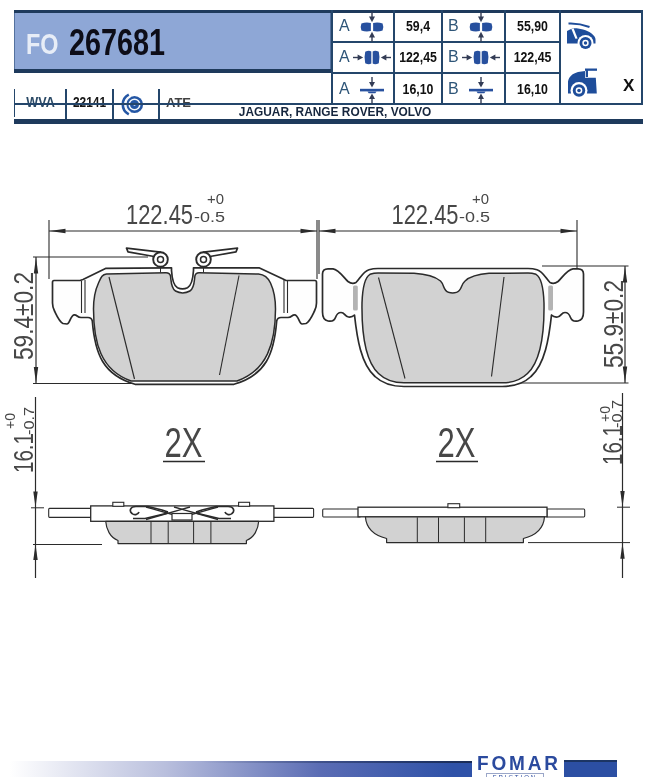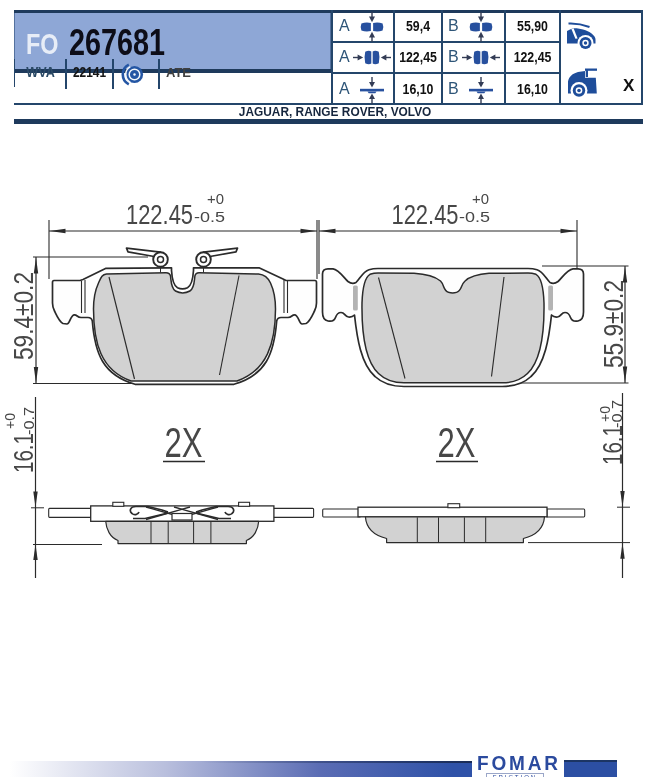--- a/index.html
+++ b/index.html
@@ -15,21 +15,21 @@
   <div class="abs navy" style="left:14px;top:2px;width:629px;height:3px;"></div>
 
   <div class="abs" style="left:14px;top:5px;width:315px;height:57px;background:#8ea7d6;
        border-left:1px solid #54719e;border-right:2px solid #54719e;"></div>
   <div class="abs" style="left:14px;top:61px;width:317px;height:4px;background:#1e3a5c;"></div>
   <div class="abs" style="left:26px;top:19px;transform:scaleX(0.78);transform-origin:0 0;
        font-size:30px;font-weight:700;color:#e7edf7;letter-spacing:0px;">FO</div>
   <div class="abs" style="left:69px;top:14px;transform:scaleX(0.80);transform-origin:0 0;
        font-size:36px;font-weight:700;color:#0d0d18;">267681</div>
 
-  <div class="abs" style="left:14px;top:51px;width:317px;height:28px;border-left:1px solid #24466b;">
+  <div class="abs" style="left:14px;top:81px;width:317px;height:28px;border-left:1px solid #24466b;">
     <div class="abs" style="left:0;top:0;width:51px;height:30px;"></div>
     <div class="abs" style="left:50px;top:0;width:2px;height:30px;background:#24466b;"></div>
     <div class="abs" style="left:97px;top:0;width:2px;height:30px;background:#24466b;"></div>
     <div class="abs" style="left:143px;top:0;width:2px;height:30px;background:#24466b;"></div>
     <div class="abs" style="left:0;top:5px;width:51px;text-align:center;font-size:14px;font-weight:700;color:#2b4a66;transform:scaleX(0.9);transform-origin:50% 0;">WVA</div>
     <div class="abs" style="left:52px;top:5px;width:45px;text-align:center;font-size:14px;font-weight:700;color:#161616;transform:scaleX(0.85);transform-origin:50% 0;">22141</div>
 
     <svg class="abs" style="left:106px;top:4px;" width="24" height="23" viewBox="0 0 24 23">
       <circle cx="13.5" cy="11.5" r="8.6" fill="#2456a4"></circle>
       <circle cx="13.5" cy="11.5" r="5.3" fill="none" stroke="#f2f6fa" stroke-width="1.5"></circle>

